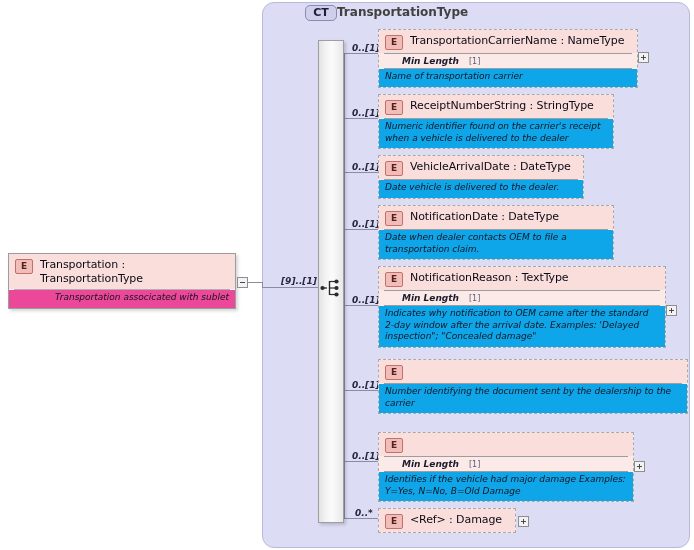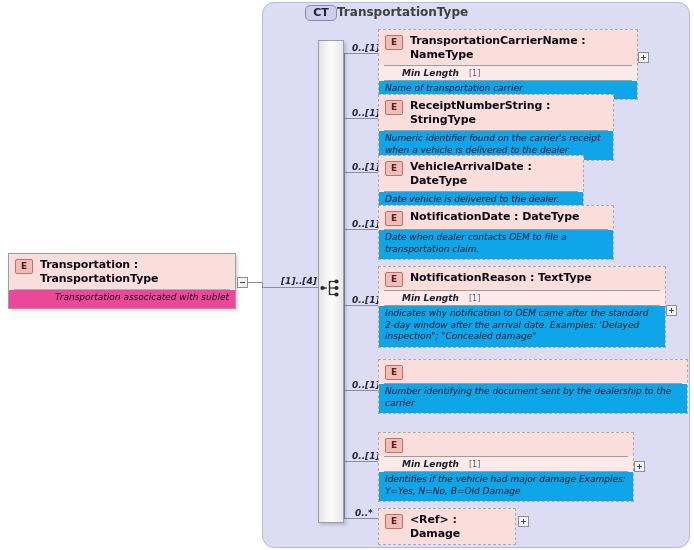--- a/index.html
+++ b/index.html
@@ -145,21 +145,21 @@
     font-weight: bold;
     color: #5a1d1d;
     background: #f0bdb8;
     border: 1px solid #c4706a;
     border-radius: 2px;
     margin-top: 1px;
     font-family: "DejaVu Sans", sans-serif;
   }
   .e-title {
     font-size: 11px;
-    font-weight: bold;
+    font-weight: normal;
     color: #0b0b18;
     line-height: 14px;
     letter-spacing: -0.1px;
   }
   .e-sep {
     height: 0;
     border-top: 1px solid #9d9d9d;
     margin: 0 5px;
   }
   .facet-row {
@@ -236,21 +236,21 @@
       <span class="e-title">Transportation : TransportationType</span>
     </div>
     <div class="e-sep"></div>
     <div class="e-doc">Transportation associcated with sublet</div>
   </div>
   <div class="expander" style="left:237px; top:277px;"></div>
 
   <div class="hline" style="left:248px; top:282px; width:14px;"></div>
   <div class="hline" style="left:262px; top:287px; width:57px;"></div>
   <div class="vline" style="left:262px; top:282px; height:6px;"></div>
-  <div class="card" style="left:281px; top:276px;">[1]..[4]</div>
+  <div class="card" style="left:281px; top:276px;">[9]..[1]</div>
 
   <div class="ct-panel"></div>
   <div class="ct-badge-row">
     <span class="ct-badge">CT</span>
     <span class="ct-title">TransportationType</span>
   </div>
 
   <div class="seq-bar"></div>
   <svg class="seq-icon" viewBox="0 0 24 20">
     <line x1="1" y1="10" x2="7" y2="10" stroke="#2b2b2b" stroke-width="1.3"></line>

